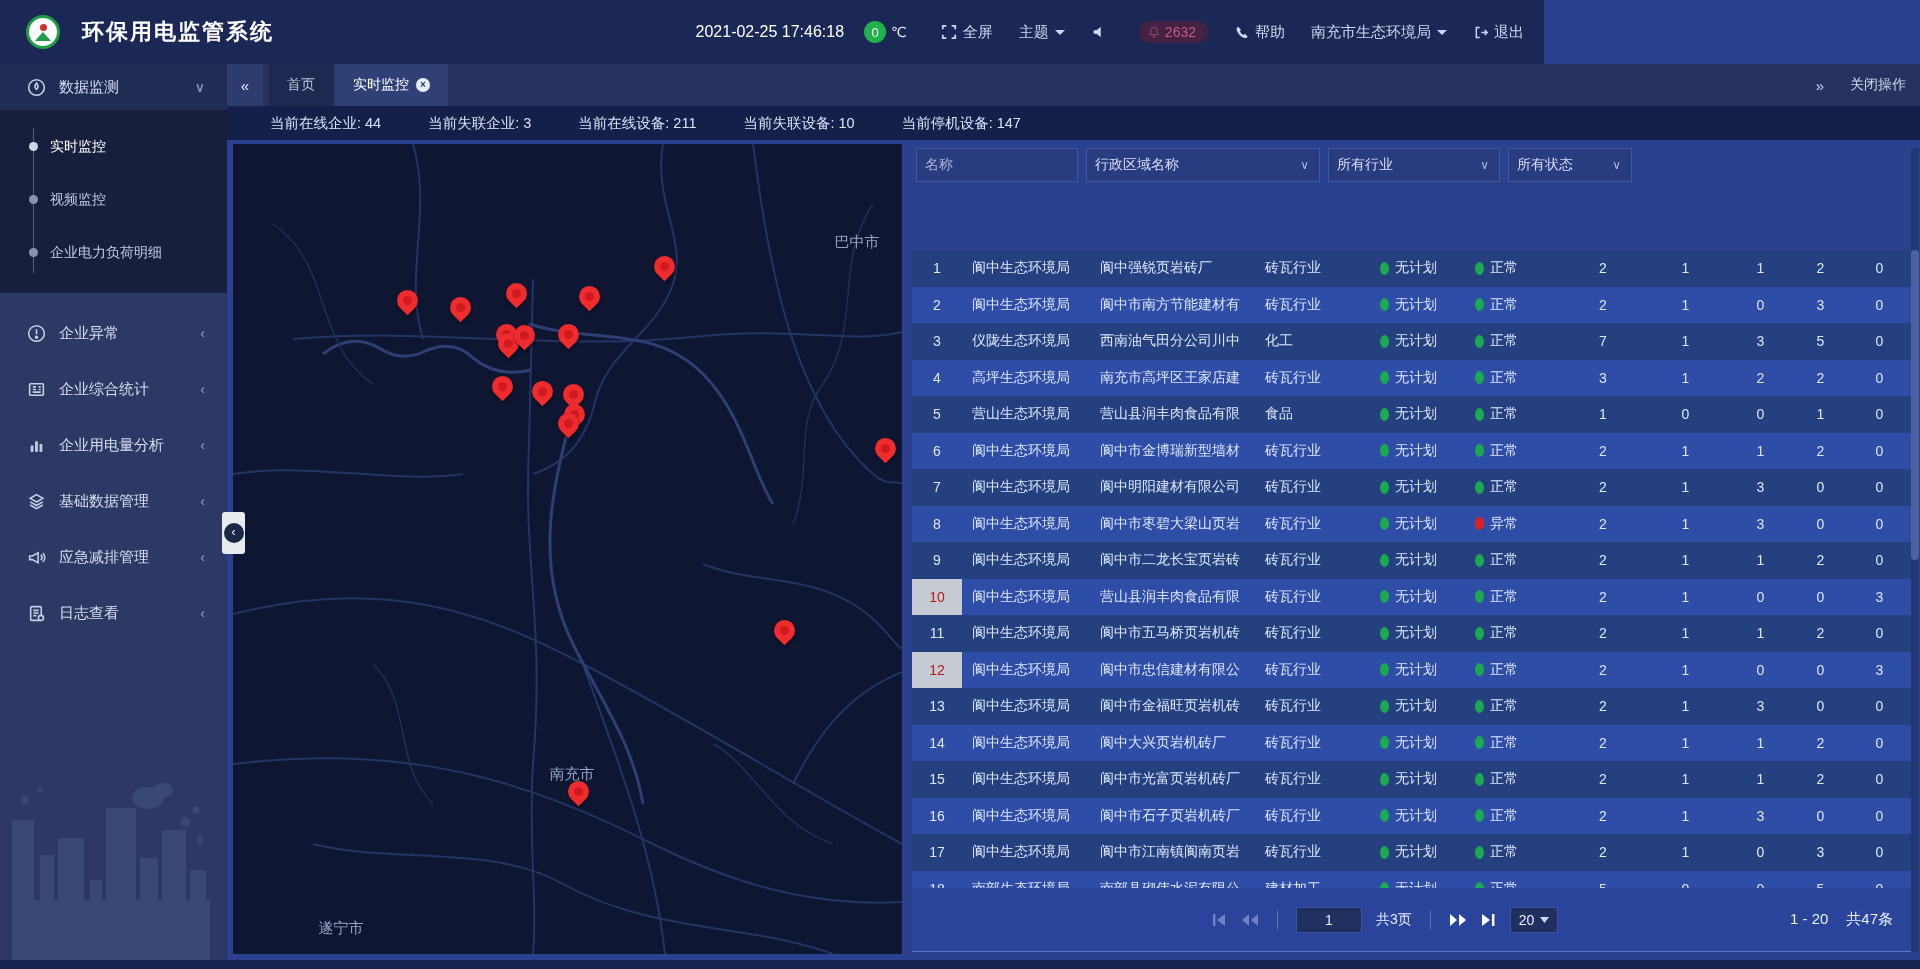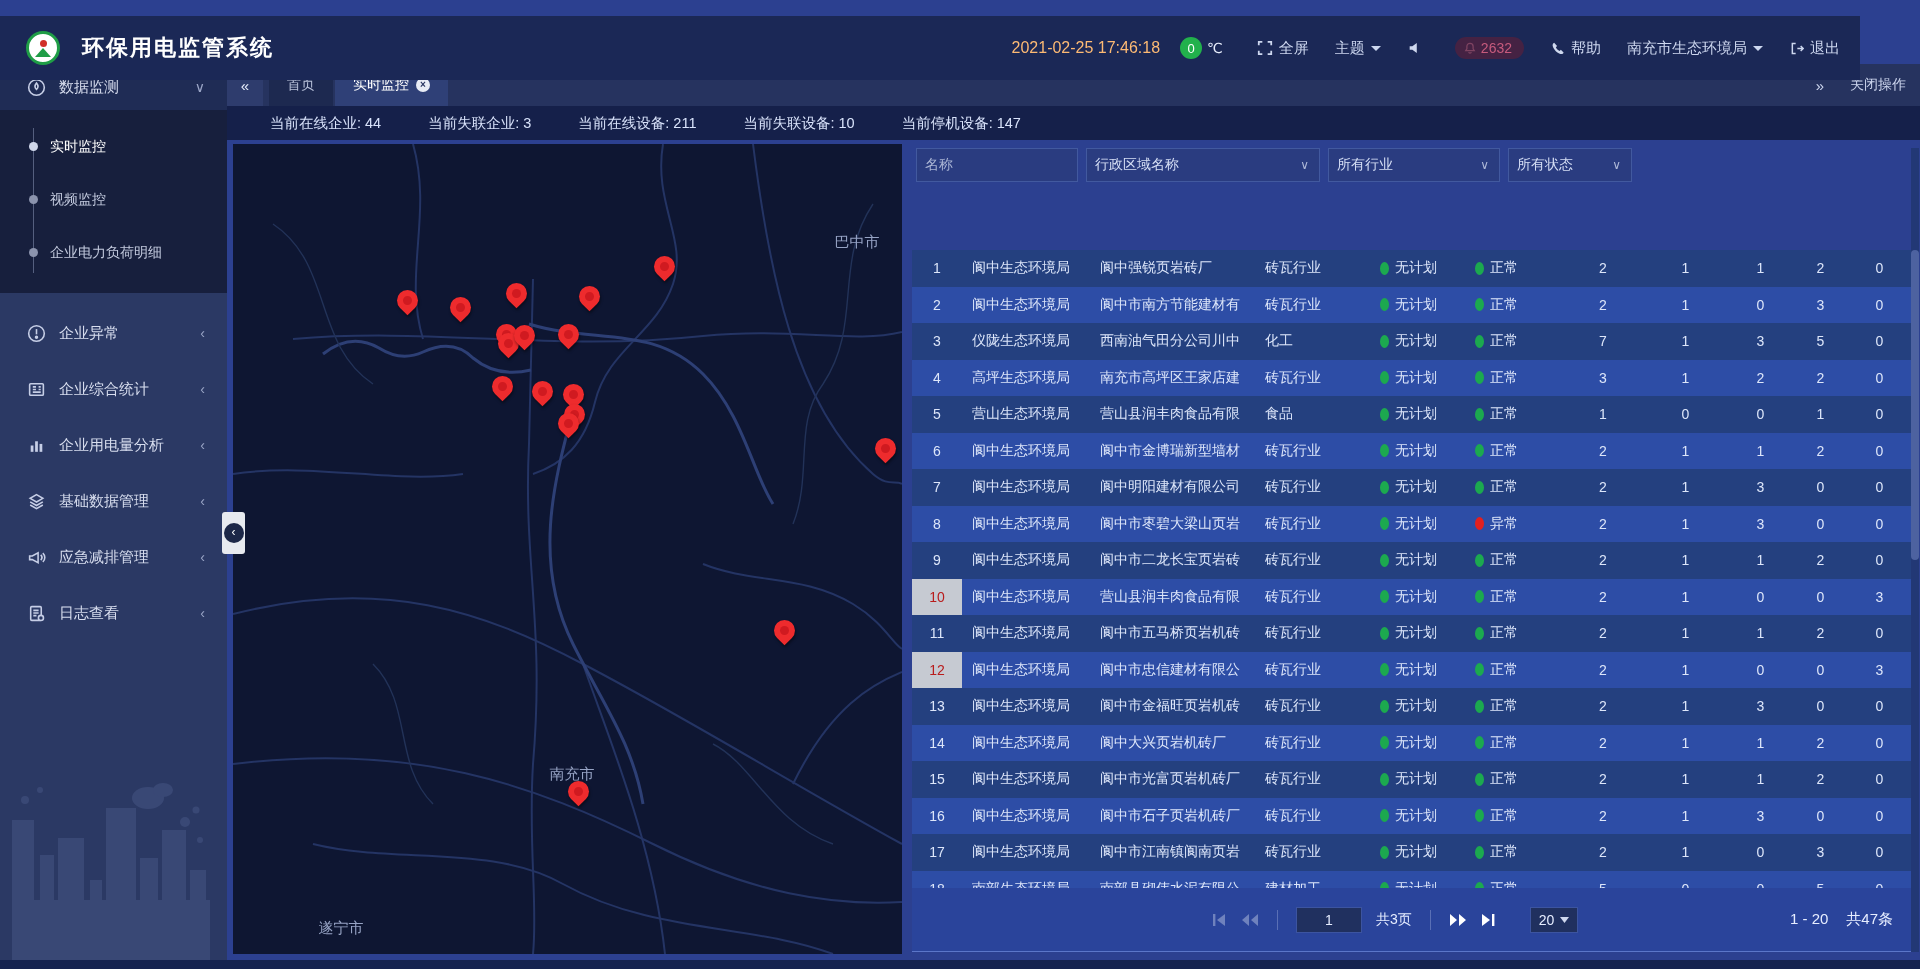--- a/index.html
+++ b/index.html
@@ -1,33 +1,33 @@
 <!DOCTYPE html>
 <html><head>
 <meta charset="utf-8">
 <style>
   * { margin:0; padding:0; box-sizing:border-box; }
   html,body { width:1920px; height:969px; overflow:hidden; background:#2c4090;
     font-family:"Liberation Sans","DejaVu Sans",sans-serif; }
   #stage { position:absolute; inset:0; width:1920px; height:969px; }
 
   
-  #header { position:absolute; left:0; top:0; width:1860px; height:64px; background:#1b2856;
-    display:flex; align-items:center; z-index:30;margin-top:16px; }
+  #header { position:absolute; left:0; top:0; width:1544px; height:64px; background:#1b2856;
+    display:flex; align-items:center; z-index:30; }
   #logo { width:34px; height:34px; border-radius:50%; background:#fff; border:3px solid #1f9d46;
     margin-left:26px; position:relative; flex:0 0 auto; }
   #logo::before { content:""; position:absolute; left:50%; top:6px; width:7px; height:7px; margin-left:-3.5px;
     border-radius:50%; background:#d03028; }
   #logo::after { content:""; position:absolute; left:50%; bottom:5px; margin-left:-8px; width:0; height:0;
     border-left:8px solid transparent; border-right:8px solid transparent; border-bottom:9px solid #1f9d46; }
   #app-title { color:#fff; font-size:22px; font-weight:bold; margin-left:22px; letter-spacing:2px; }
   #header-right { position:absolute; right:0; top:0; height:64px; display:flex; align-items:center; gap:0; }
   .hitem { color:#cdd7ef; font-size:15px; display:flex; align-items:center; margin-right:26px; white-space:nowrap; }
   .hitem svg { margin-right:6px; }
-  #h-datetime { color:#fdba74; font-size:16px; margin-right:20px; }
+  #h-datetime { color:#ffffff; font-size:16px; margin-right:20px; }
   #temp-circle { width:22px; height:22px; border-radius:50%; background:#22b14c; color:#fff; font-size:13px;
     display:flex; align-items:center; justify-content:center; margin-right:5px; }
   #temp-unit { color:#e8eefc; font-size:14px; margin-right:34px; }
   .caret { width:0; height:0; border-left:5px solid transparent; border-right:5px solid transparent;
     border-top:5px solid #cdd7ef; margin-left:6px; }
   #notice-pill { background:#452243; border-radius:12px; padding:3px 12px 3px 8px; display:flex; align-items:center;
     margin-right:26px; }
   #notice-pill svg { margin-right:4px; opacity:.55; }
   #notice-count { color:#c75b7d; font-size:14px; font-weight:normal; }
 
@@ -116,21 +116,21 @@
 
   
   #pager { position:absolute; left:912px; top:888px; width:999px; height:64px; background:#2a449b;
     border-bottom:1px solid #5b76c9; display:flex; align-items:center; color:#e6edff; font-size:14px; }
   #pager-center { position:absolute; left:300px; display:flex; align-items:center; gap:14px; }
   .pg-ic { display:flex; align-items:center; cursor:pointer; }
   .pg-div { width:1px; height:20px; background:#5a6fb5; margin:0 4px; }
   #page-input { width:66px; height:26px; background:#20305f; border:1px solid #3c54a0; color:#e6edff;
     text-align:center; line-height:24px; font-size:14px; }
   #pagesize { height:26px; background:#20305f; border:1px solid #3c54a0; padding:0 8px; display:flex;
-    align-items:center; gap:6px; cursor:pointer;margin-left:20px; }
+    align-items:center; gap:6px; cursor:pointer; }
   #pager-right { position:absolute; right:18px; display:flex; gap:18px; font-size:15px; }
 
   
   #vscroll { position:absolute; left:1911px; top:148px; width:8px; height:804px; background:#223875; }
   #vscroll .thumb { position:absolute; left:0; top:102px; width:8px; height:310px; background:#4d62a0; border-radius:4px; }
   #footer-strip { position:absolute; left:0; top:960px; width:1920px; height:9px; background:#15234f; z-index:40; }
 </style>
 </head>
 <body>
 

